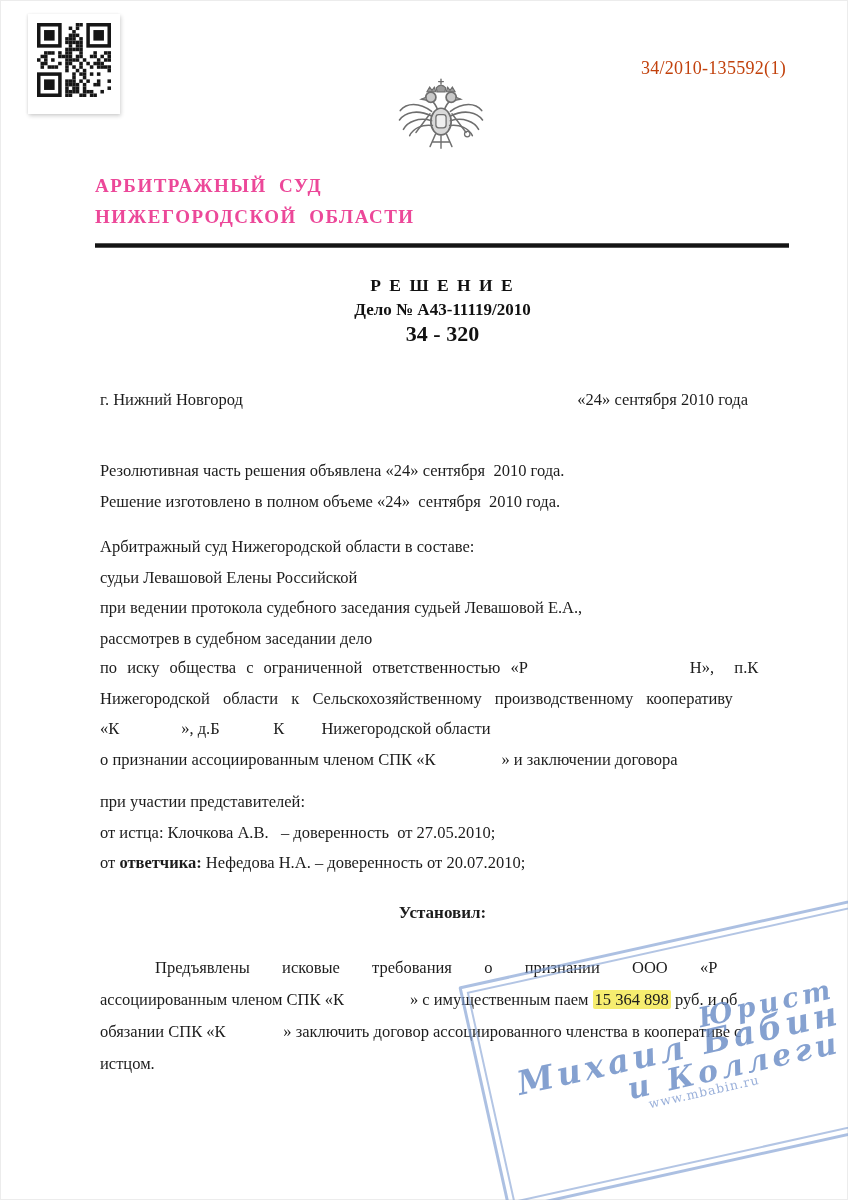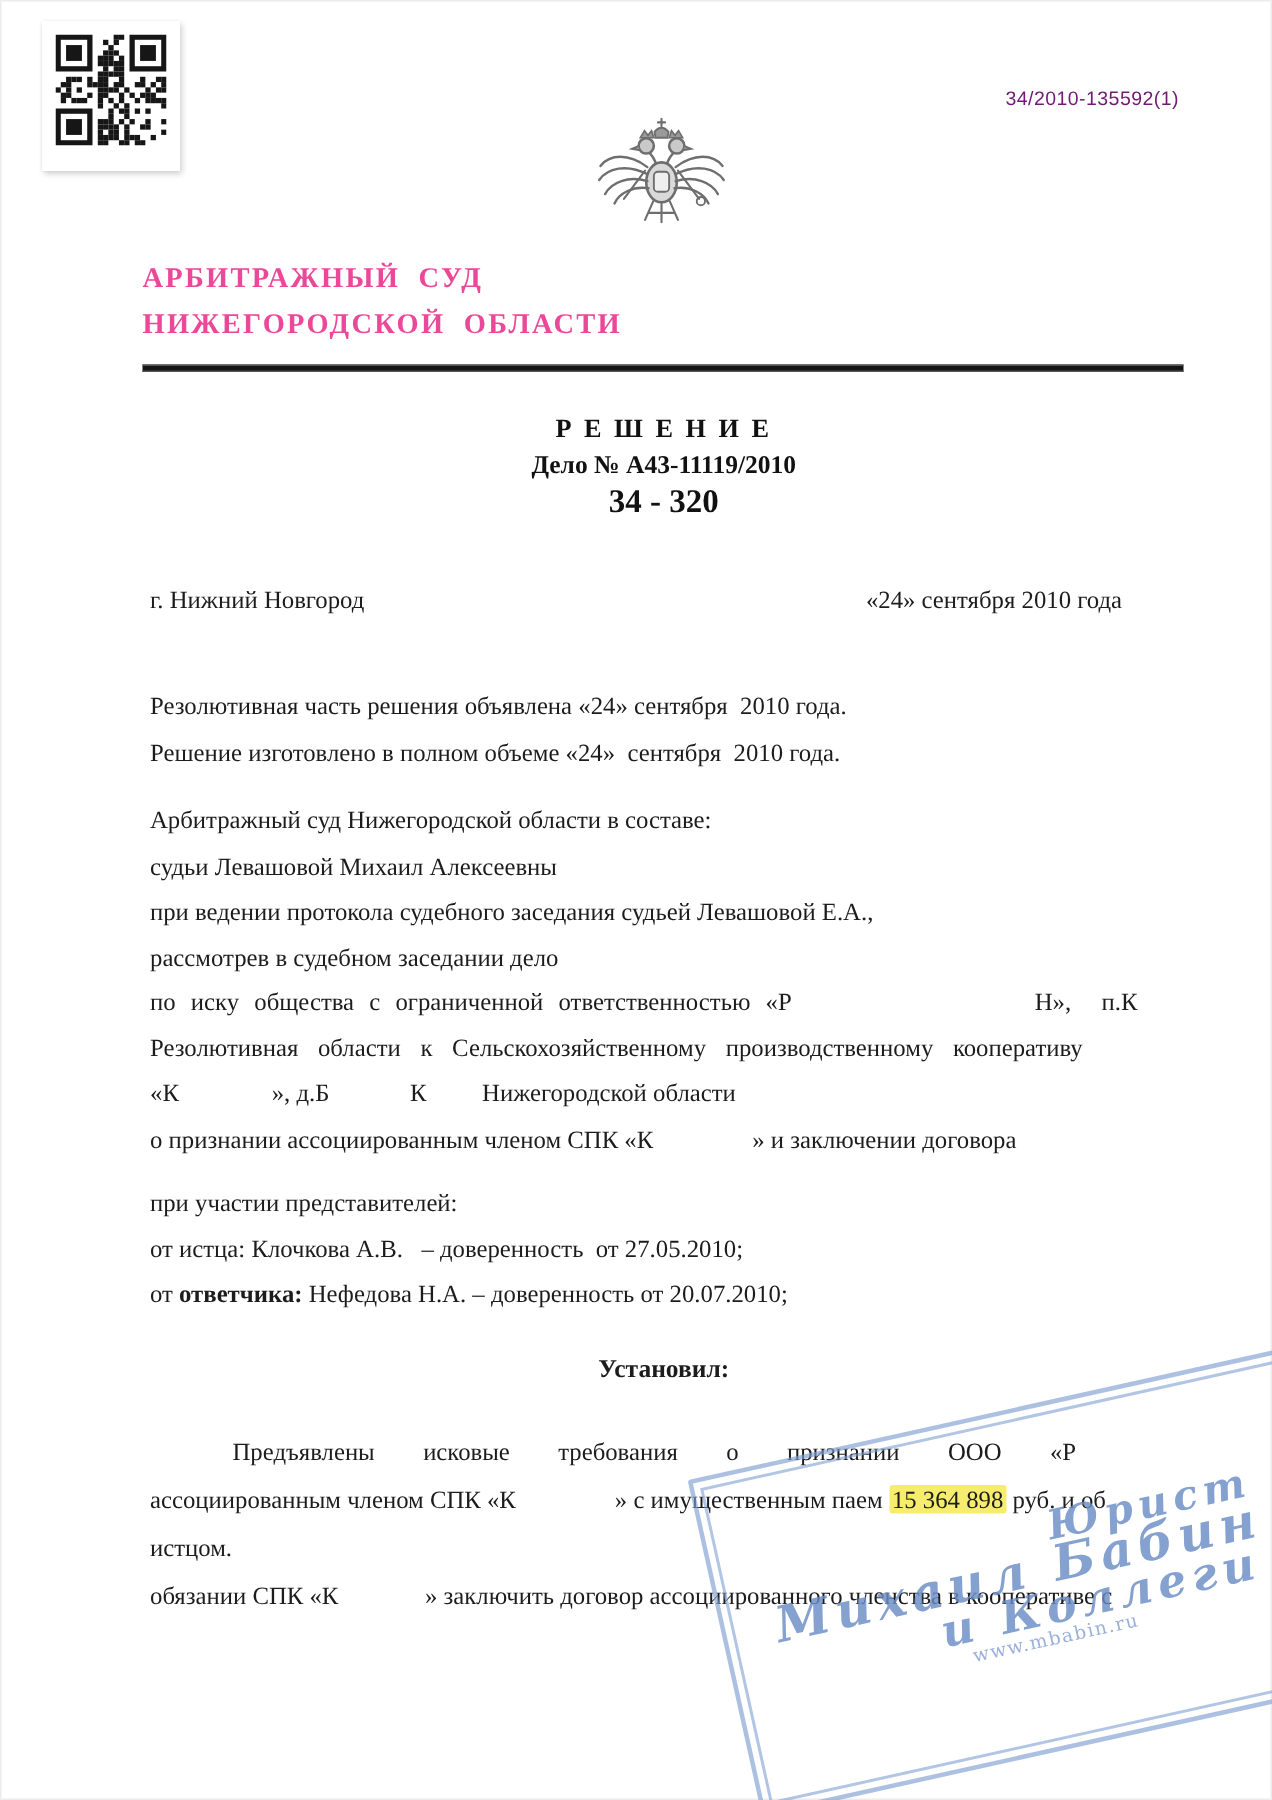--- a/index.html
+++ b/index.html
@@ -10,21 +10,21 @@
   }
   
   .qr-sticker{
     position:absolute;left:28px;top:14px;width:92px;height:100px;background:#fff;
     box-shadow:1px 2px 4px rgba(0,0,0,0.18), -1px 0 2px rgba(0,0,0,0.06);
     display:flex;align-items:flex-start;justify-content:center;padding-top:9px;box-sizing:border-box;
   }
   
   .doc-number{
     position:absolute;top:58px;right:62px;
-    font-family:Liberation Sans, sans-serif;font-size:13px;color:#701a75;letter-spacing:.3px;
+    font-family:Liberation Serif, serif;font-size:18px;color:#c2410c;letter-spacing:.3px;
   }
   
   .emblem{position:absolute;left:394px;top:72px;width:94px;height:96px;}
   
   .court-name{
     position:absolute;left:95px;top:170px;width:695px;text-align:left;
     font-weight:bold;font-size:19px;line-height:31px;letter-spacing:1.5px;word-spacing:6px;color:#ec4899;
   }
   .rule{position:absolute;left:95px;top:243px;width:694px;height:5px;background:#141414;border-top:1px solid #555;border-bottom:1px solid #555;box-sizing:border-box;}
   
@@ -256,45 +256,45 @@
     <span>«24» сентября  2010 года</span>
   </div>
 
   <div class="block intro-block">
     <div class="line">Резолютивная часть решения объявлена «24» сентября  2010 года.</div>
     <div class="line">Решение изготовлено в полном объеме «24»  сентября  2010 года.</div>
   </div>
 
   <div class="block court-block">
     <div class="line">Арбитражный суд Нижегородской области в составе:</div>
-    <div class="line">судьи Левашовой Михаил Алексеевны</div>
+    <div class="line">судьи Левашовой Елены Российской</div>
     <div class="line">при ведении протокола судебного заседания судьей Левашовой Е.А.,</div>
     <div class="line">рассмотрев в судебном заседании дело</div>
   </div>
 
   <div class="block claim-block">
     <div class="line ws6">по иску общества с ограниченной ответственностью «Р                Н»,  п.К</div>
-    <div class="line ws9">Резолютивная области к Сельскохозяйственному производственному кооперативу</div>
+    <div class="line ws9">Нижегородской области к Сельскохозяйственному производственному кооперативу</div>
     <div class="line">«К               », д.Б             К         Нижегородской области</div>
     <div class="line">о признании ассоциированным членом СПК «К                » и заключении договора</div>
   </div>
 
   <div class="block reps-block">
     <div class="line">при участии представителей:</div>
     <div class="line">от истца: Клочкова А.В.   – доверенность  от 27.05.2010;</div>
     <div class="line"><span>от </span><span class="bold">ответчика:</span><span> Нефедова Н.А. – доверенность от 20.07.2010;</span></div>
   </div>
 
   <div class="ustanovil">Установил:</div>
 
   <div class="block p1-block">
     <div class="line ws12 ind55">Предъявлены  исковые  требования  о  признании  ООО  «Р            Н»</div>
     <div class="line"><span>ассоциированным членом СПК «К                » с имущественным паем </span><span class="hl">15 364 898</span><span> руб. и об</span></div>
+    <div class="line">обязании СПК «К              » заключить договор ассоциированного членства в кооперативе с</div>
     <div class="line">истцом.</div>
-    <div class="line">обязании СПК «К              » заключить договор ассоциированного членства в кооперативе с</div>
   </div>
 
 
   <div class="stamp">
     <div class="stamp-inner">
       <div class="stamp-l1">Юрист</div>
       <div class="stamp-l2">Михаил Бабин</div>
       <div class="stamp-l3">и Коллеги</div>
       <div class="stamp-url">www.mbabin.ru</div>
     </div>

